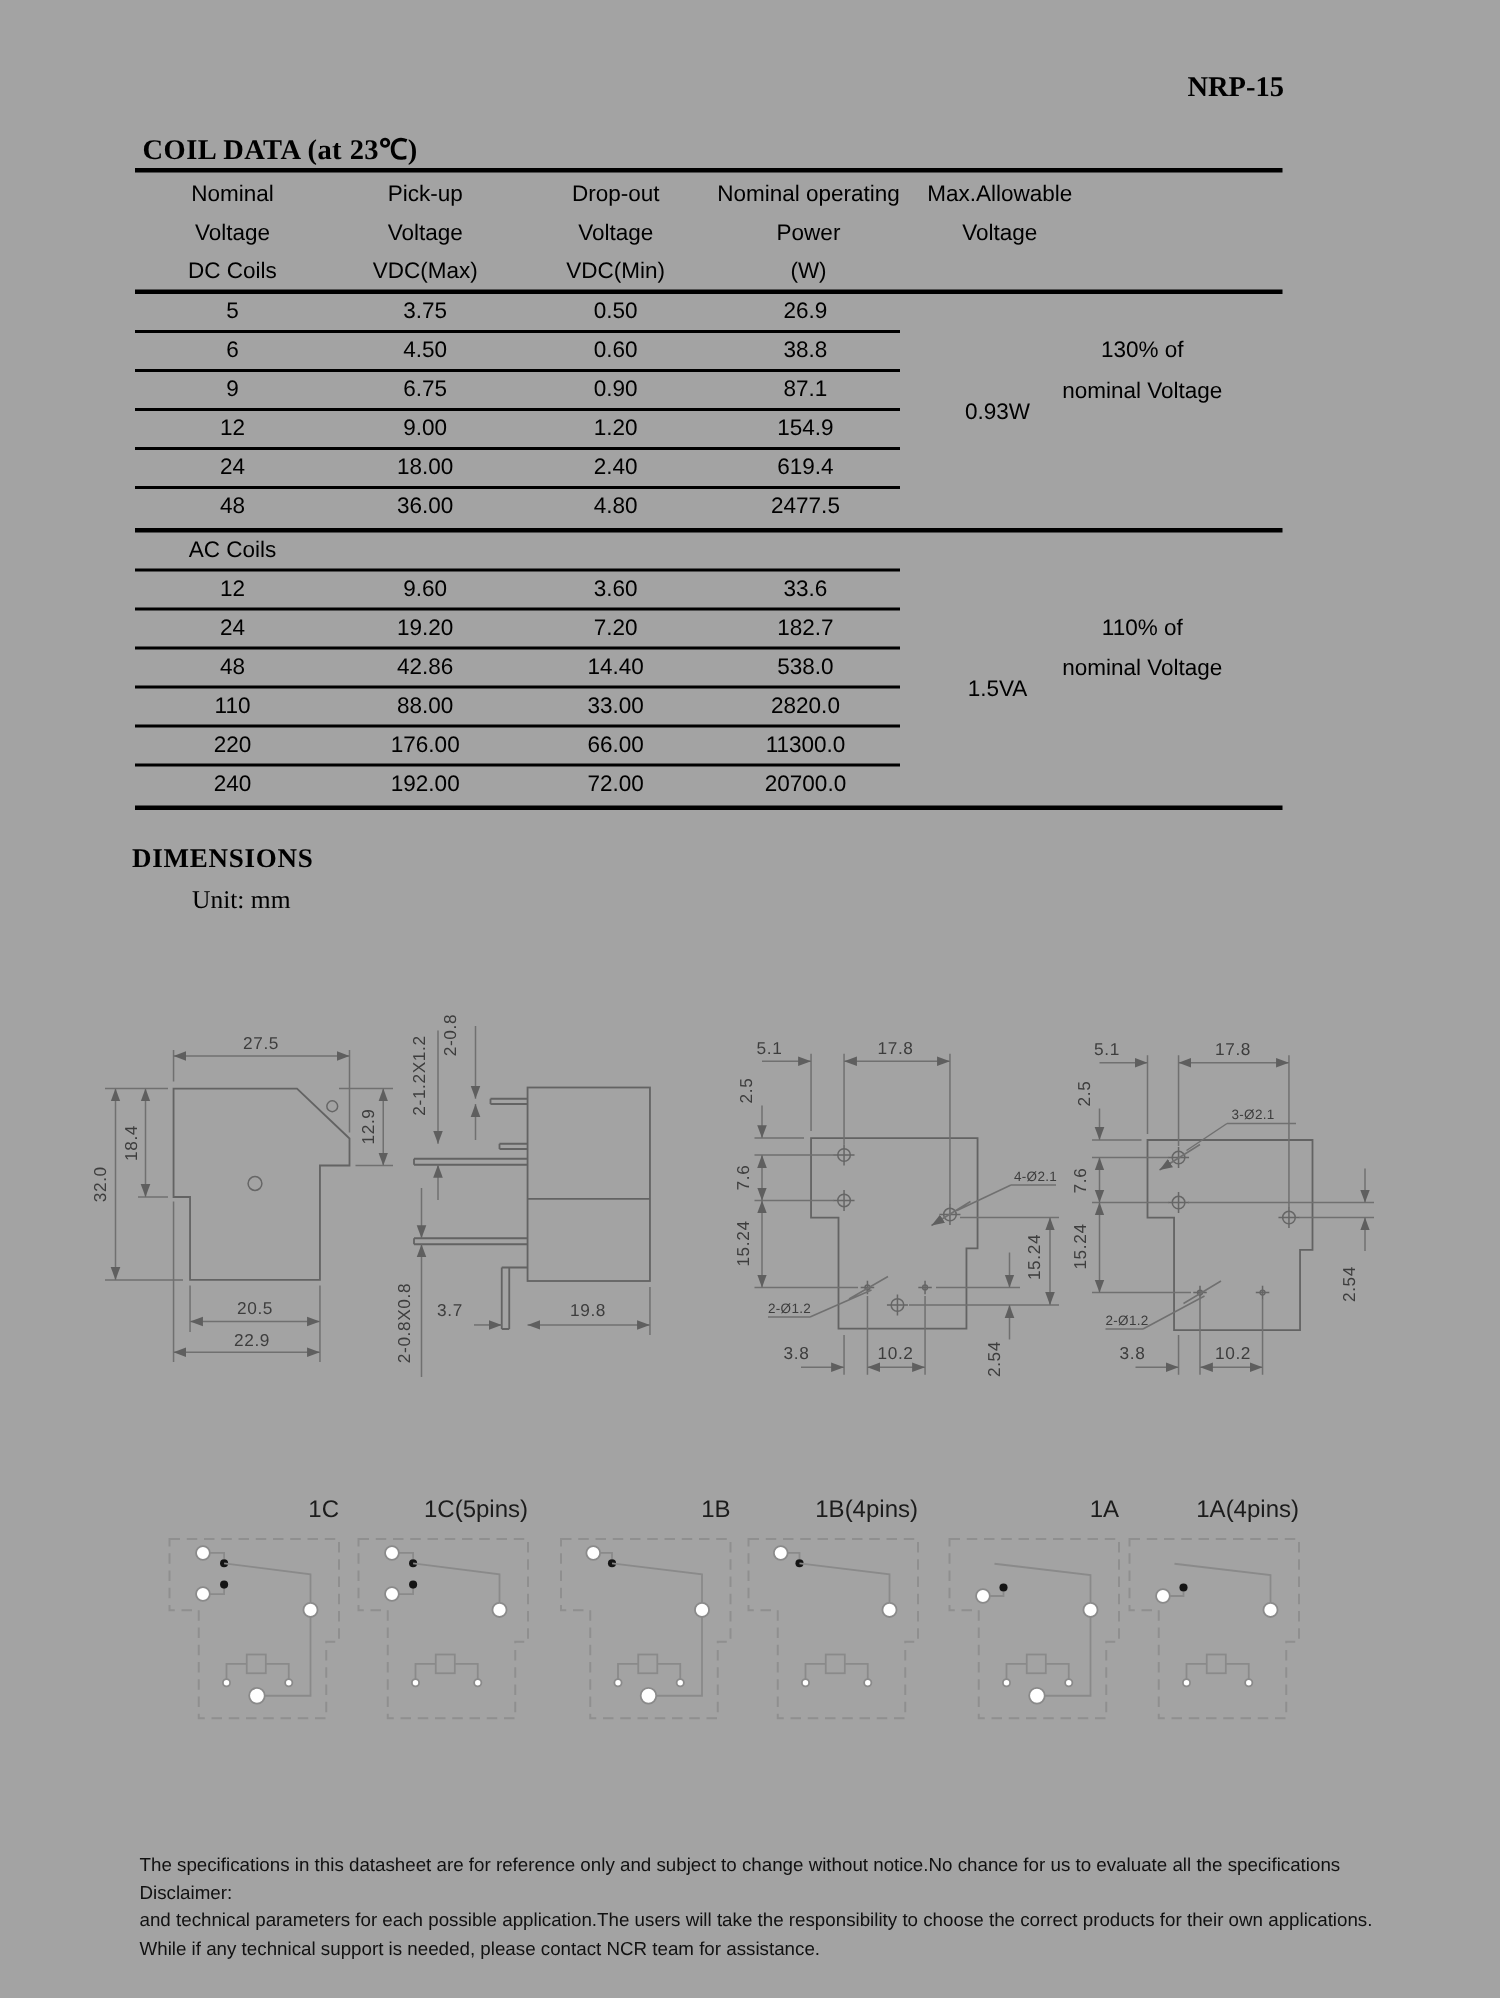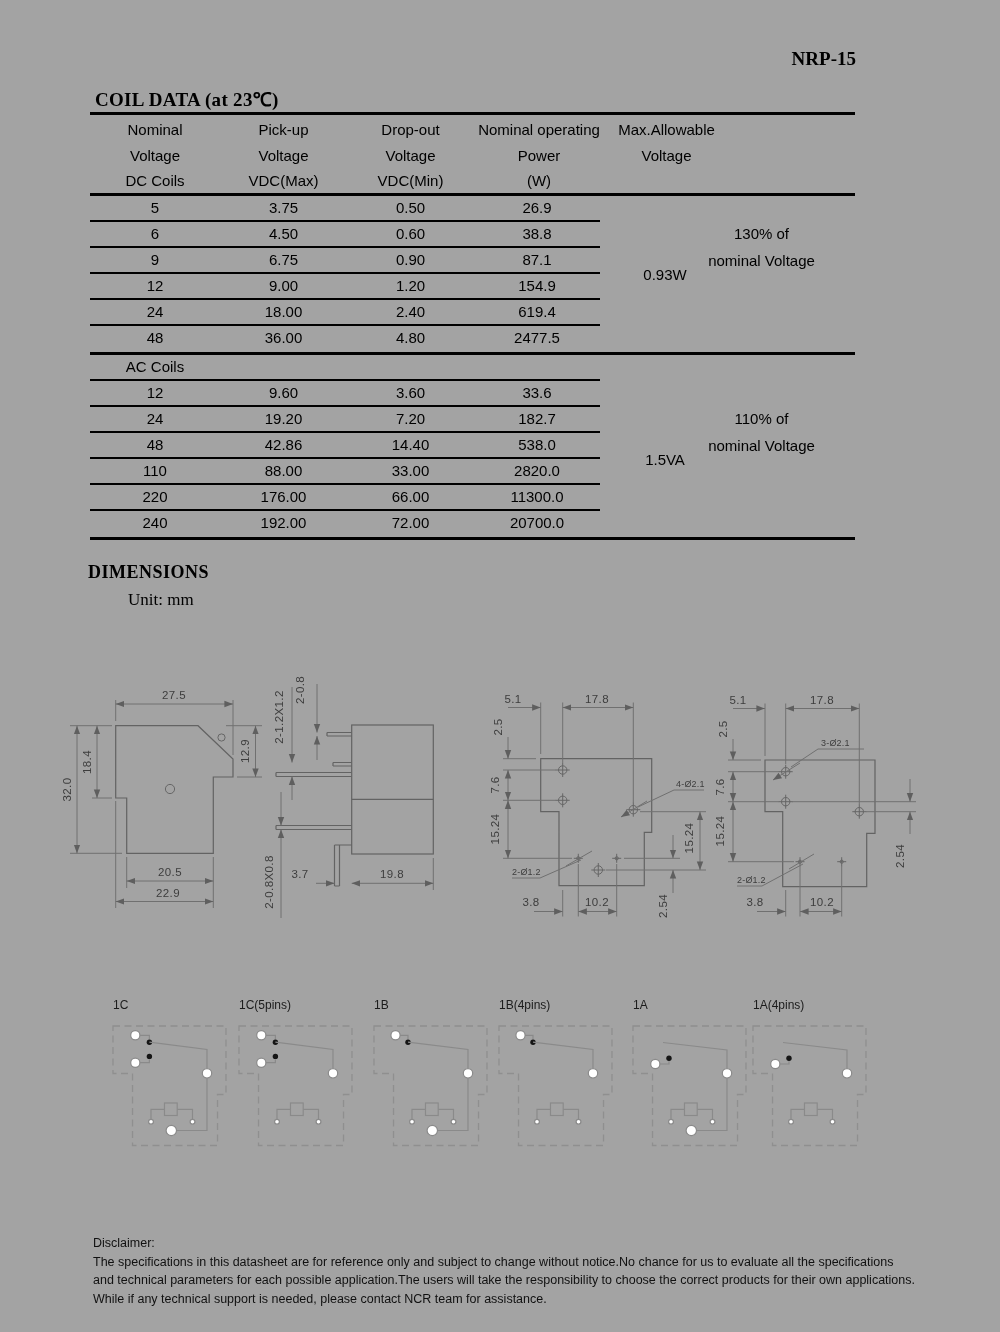--- a/index.html
+++ b/index.html
@@ -37,21 +37,21 @@
   .dtx9{font-size:9px;letter-spacing:.2px;}
   .bod{fill:none;stroke:#636363;stroke-width:1.2;}
   .dim{fill:none;stroke:#707070;stroke-width:1;}
   .hole{fill:none;stroke:#666;stroke-width:1;}
 
   
   .sch-outline{fill:none;stroke:#8f8f8f;stroke-width:1.3;stroke-dasharray:7 4.5;}
   .sch-wire{fill:none;stroke:#8a8a8a;stroke-width:1.2;}
   .sch-pin{fill:#fff;stroke:#8a8a8a;stroke-width:1.2;}
   .sch-dot{fill:#151515;stroke:none;}
-  .sch-label{position:absolute;top:998px;width:113px;text-align:left;font-size:12px;color:#1c1c1c;}
+  .sch-label{position:absolute;top:998px;width:113px;text-align:right;font-size:16px;color:#1c1c1c;}
 
   
   .disc{top:1234px;left:93px;width:880px;font-size:12.5px;line-height:18.5px;color:#111;}
 </style>
 </head>
 <body>
 
 <div class="page">
 
   <div class="abs serif model">NRP-15</div>
@@ -407,19 +407,19 @@
     </g>
     <g transform="translate(753,1026)">
       <use class="sch-outline" href="#sch-outline"></use>
         <use href="#sch-contacts-a"></use>
         <use href="#sch-com"></use>
         <use href="#sch-coil"></use>
     </g>
   </svg>
 
   <div class="abs disc">
+    <div>The specifications in this datasheet are for reference only and subject to change without notice.No chance for us to evaluate all the specifications</div>
     <div>Disclaimer:</div>
-    <div>The specifications in this datasheet are for reference only and subject to change without notice.No chance for us to evaluate all the specifications</div>
     <div>and technical parameters for each possible application.The users will take the responsibility to choose the correct products for their own applications.</div>
     <div>While if any technical support is needed, please contact NCR team for assistance.</div>
   </div>
 
 </div>
 
 </body></html>

